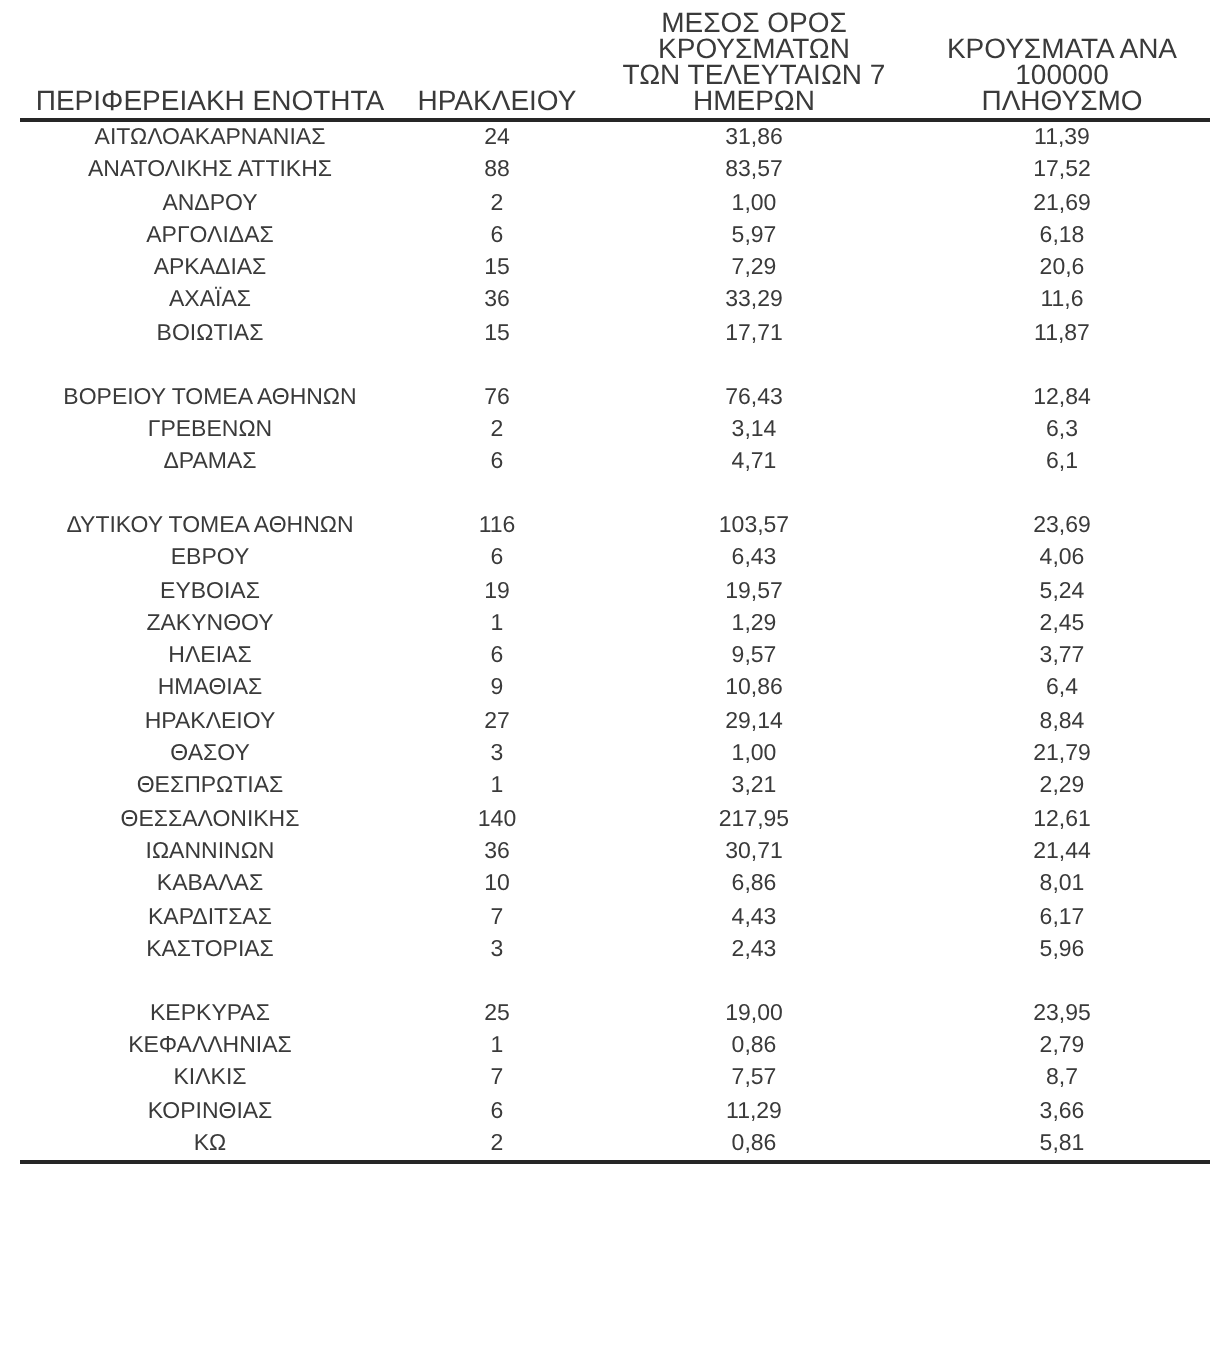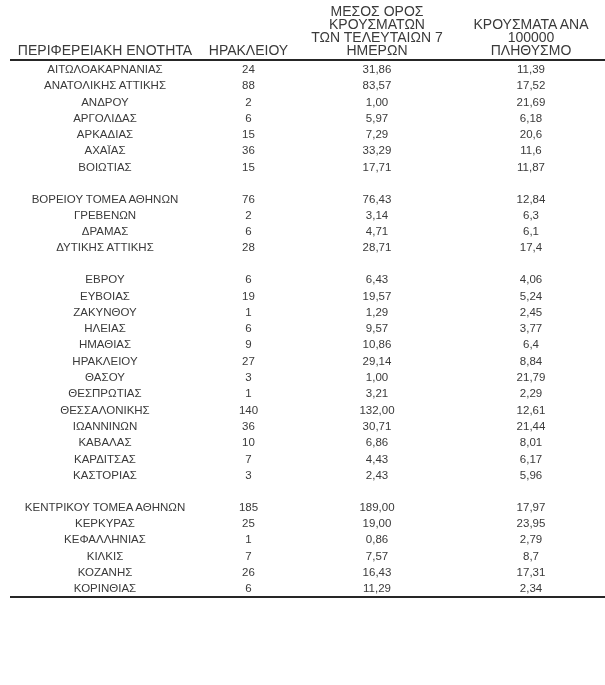--- a/index.html
+++ b/index.html
@@ -138,28 +138,28 @@
           <td>2</td>
           <td>3,14</td>
           <td>6,3</td>
         </tr>
         <tr>
           <td>ΔΡΑΜΑΣ</td>
           <td>6</td>
           <td>4,71</td>
           <td>6,1</td>
         </tr>
-        <tr>
-          <td>ΔΥΤΙΚΗΣ ΑΤΤΙΚΗΣ</td>
-          <td>28</td>
-          <td>28,71</td>
-          <td>17,4</td>
-        </tr>
         <tr class="gap-row">
           <td colspan="4"></td>
+        </tr>
+        <tr>
+          <td>ΔΥΤΙΚΟΥ ΤΟΜΕΑ ΑΘΗΝΩΝ</td>
+          <td>116</td>
+          <td>103,57</td>
+          <td>23,69</td>
         </tr>
         <tr>
           <td>ΕΒΡΟΥ</td>
           <td>6</td>
           <td>6,43</td>
           <td>4,06</td>
         </tr>
         <tr>
           <td>ΕΥΒΟΙΑΣ</td>
           <td>19</td>
@@ -198,21 +198,21 @@
         </tr>
         <tr>
           <td>ΘΕΣΠΡΩΤΙΑΣ</td>
           <td>1</td>
           <td>3,21</td>
           <td>2,29</td>
         </tr>
         <tr>
           <td>ΘΕΣΣΑΛΟΝΙΚΗΣ</td>
           <td>140</td>
-          <td>132,00</td>
+          <td>217,95</td>
           <td>12,61</td>
         </tr>
         <tr>
           <td>ΙΩΑΝΝΙΝΩΝ</td>
           <td>36</td>
           <td>30,71</td>
           <td>21,44</td>
         </tr>
         <tr>
           <td>ΚΑΒΑΛΑΣ</td>
@@ -229,50 +229,44 @@
         <tr>
           <td>ΚΑΣΤΟΡΙΑΣ</td>
           <td>3</td>
           <td>2,43</td>
           <td>5,96</td>
         </tr>
         <tr class="gap-row">
           <td colspan="4"></td>
         </tr>
         <tr>
-          <td>ΚΕΝΤΡΙΚΟΥ ΤΟΜΕΑ ΑΘΗΝΩΝ</td>
-          <td>185</td>
-          <td>189,00</td>
-          <td>17,97</td>
-        </tr>
-        <tr>
           <td>ΚΕΡΚΥΡΑΣ</td>
           <td>25</td>
           <td>19,00</td>
           <td>23,95</td>
         </tr>
         <tr>
           <td>ΚΕΦΑΛΛΗΝΙΑΣ</td>
           <td>1</td>
           <td>0,86</td>
           <td>2,79</td>
         </tr>
         <tr>
           <td>ΚΙΛΚΙΣ</td>
           <td>7</td>
           <td>7,57</td>
           <td>8,7</td>
         </tr>
         <tr>
-          <td>ΚΟΖΑΝΗΣ</td>
-          <td>26</td>
-          <td>16,43</td>
-          <td>17,31</td>
-        </tr>
-        <tr>
           <td>ΚΟΡΙΝΘΙΑΣ</td>
           <td>6</td>
           <td>11,29</td>
-          <td>2,34</td>
+          <td>3,66</td>
+        </tr>
+        <tr>
+          <td>ΚΩ</td>
+          <td>2</td>
+          <td>0,86</td>
+          <td>5,81</td>
         </tr>
       </tbody>
   </table>
 </div>
 
 </body></html>

